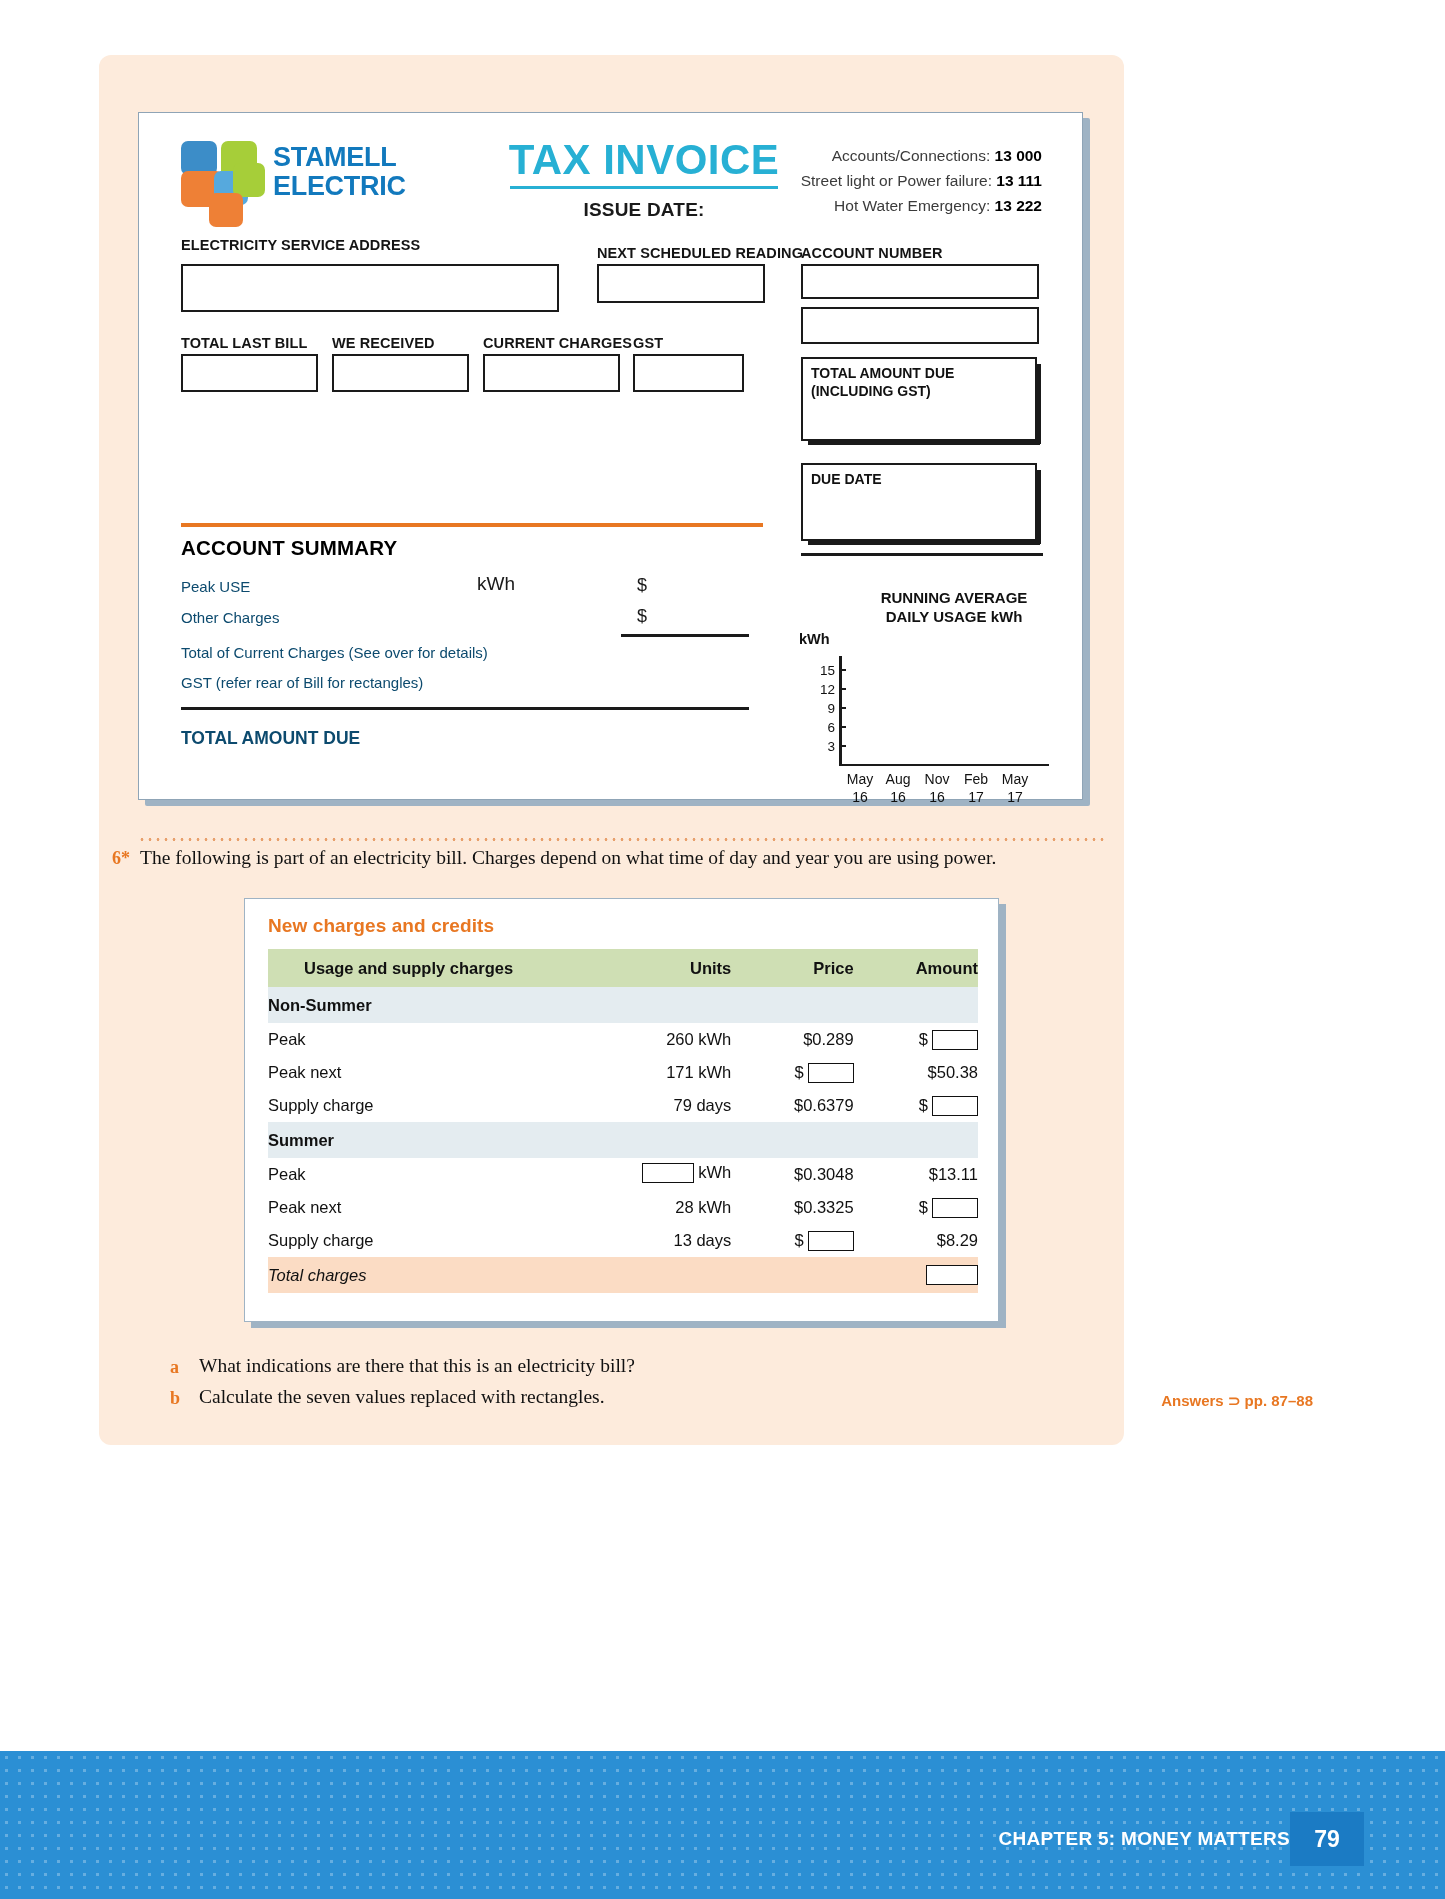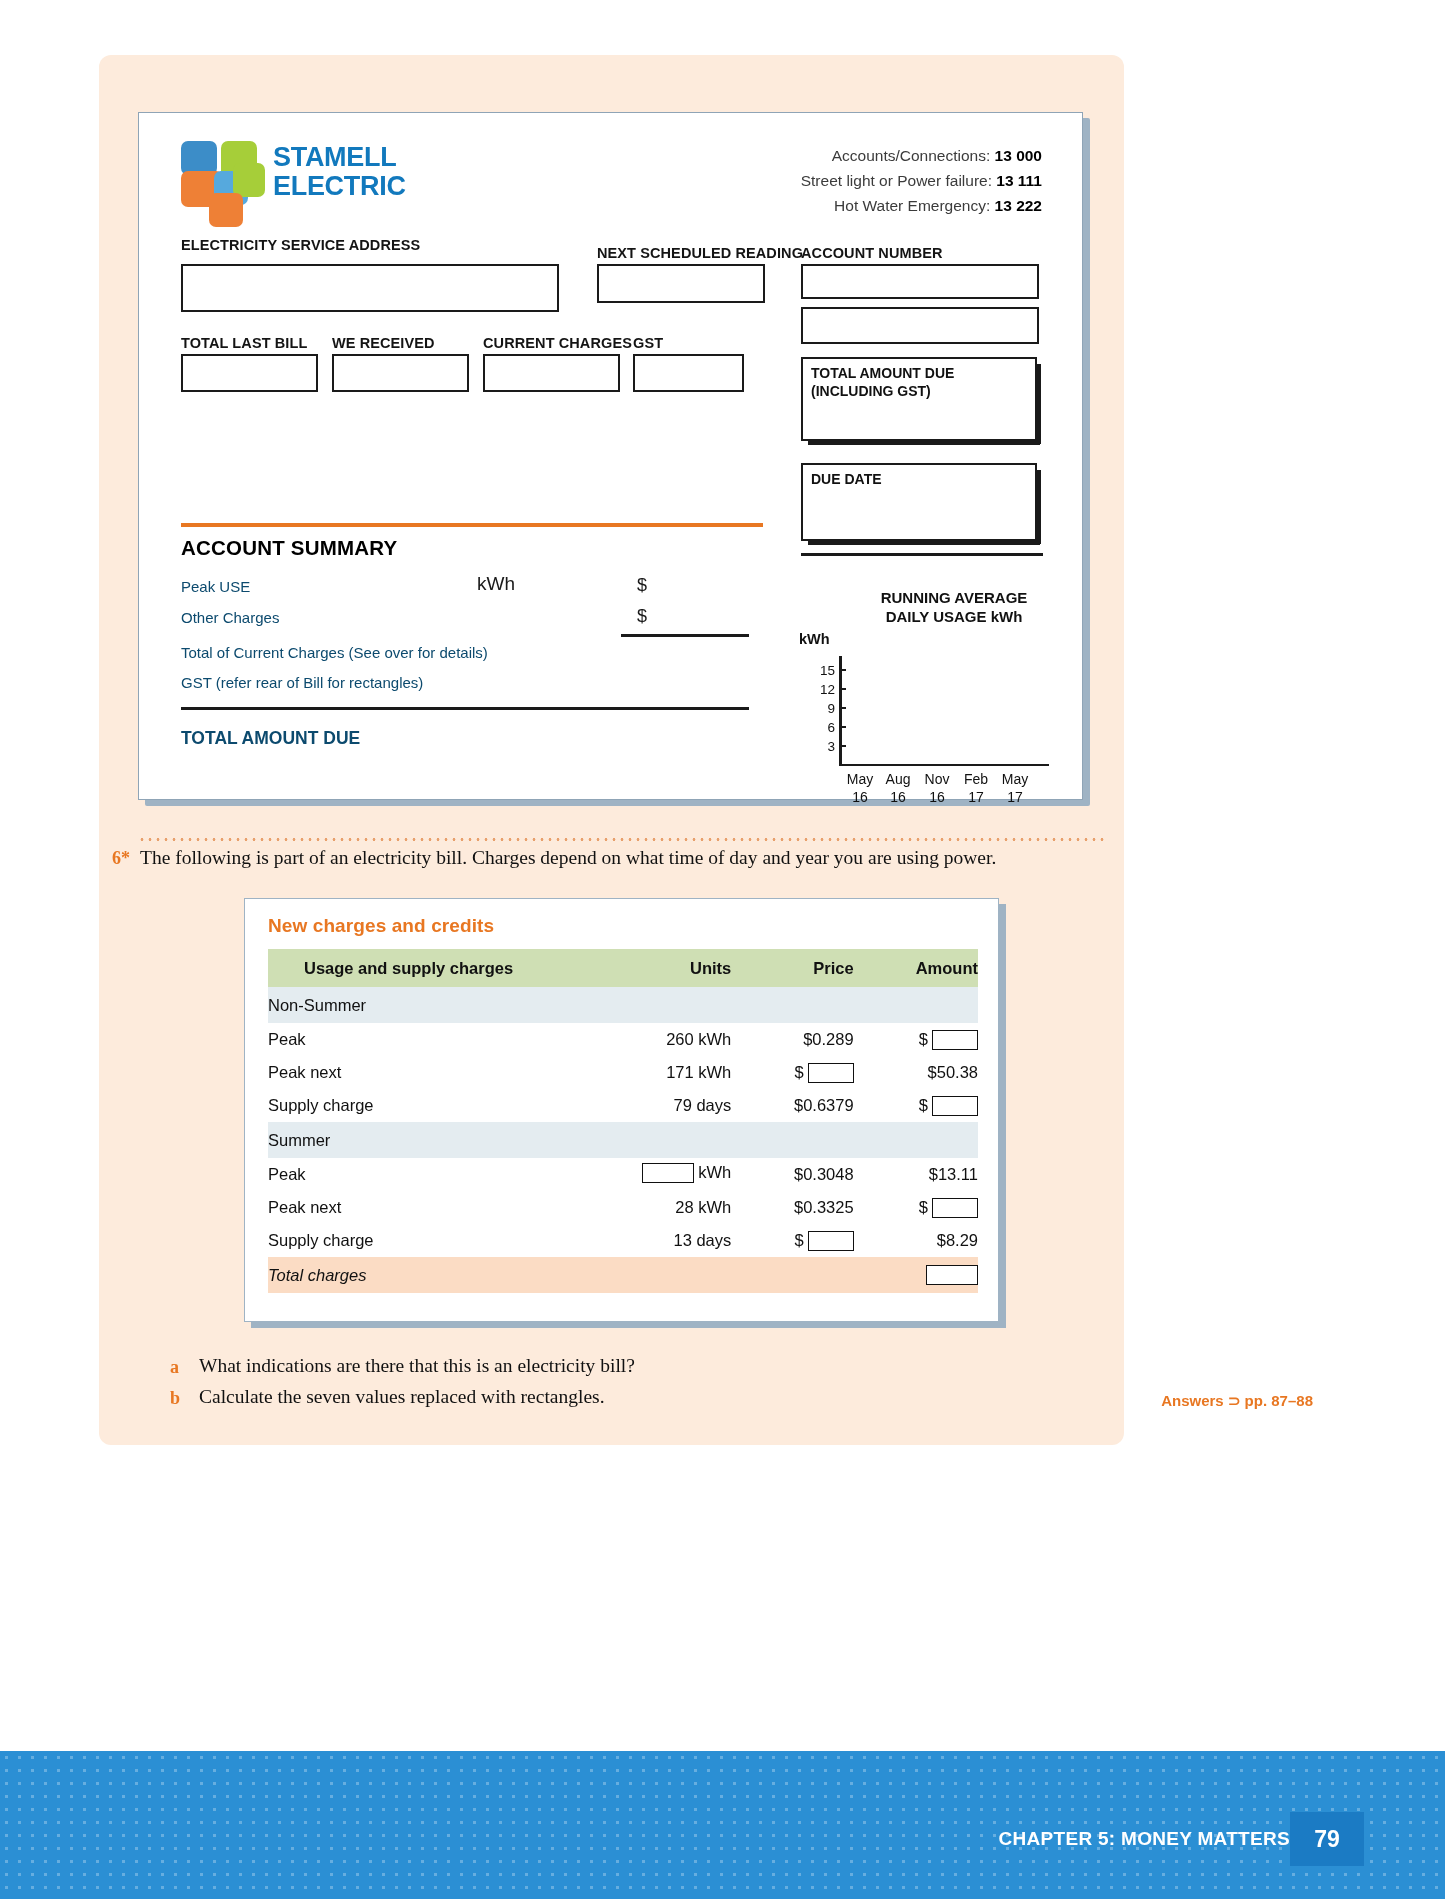--- a/index.html
+++ b/index.html
@@ -260,21 +260,21 @@
     font-size: 16.5px;
     padding-left: 36px;
   }
   th.c-desc, td.c-desc { text-align: left; padding-left: 12px; width: 330px; }
   th.c-units, td.c-units { text-align: right; width: 132px; padding-right: 14px; }
   th.c-price, td.c-price { text-align: right; width: 122px; padding-right: 14px; }
   th.c-amount, td.c-amount { text-align: right; width: 124px; padding-right: 8px; }
 
   tr.season td {
     background: #e4ecf0;
-    font-weight: normal;
+    font-weight: bold;
     height: 36px;
   }
   tr.totalrow td {
     background: #fbdcc4;
     font-style: italic;
     height: 36px;
   }
   .blankbox {
     display: inline-block;
     width: 46px; height: 20px;
@@ -345,20 +345,25 @@
     <div class="logo-sq" style="left:33px;top:30px;width:34px;height:34px;background:#56a9dd;"></div>
     <div class="logo-sq" style="left:52px;top:22px;width:32px;height:34px;background:#a6ce39;"></div>
     <div class="logo-sq" style="left:28px;top:52px;width:34px;height:34px;background:#ee8036;"></div>
   </div>
 
   <div class="brand">
     <div>STAMELL</div>
     <div>ELECTRIC</div>
   </div>
 
+  <div class="tax-invoice">
+    <div class="ti-title">TAX INVOICE</div>
+    <div class="ti-rule"></div>
+    <div class="ti-issue">ISSUE DATE:</div>
+  </div>
 
   <div class="contacts">
     <div>
       <span>Accounts/Connections:</span>
       <b>13 000</b>
     </div>
     <div>
       <span>Street light or Power failure:</span>
       <b>13 111</b>
     </div>

